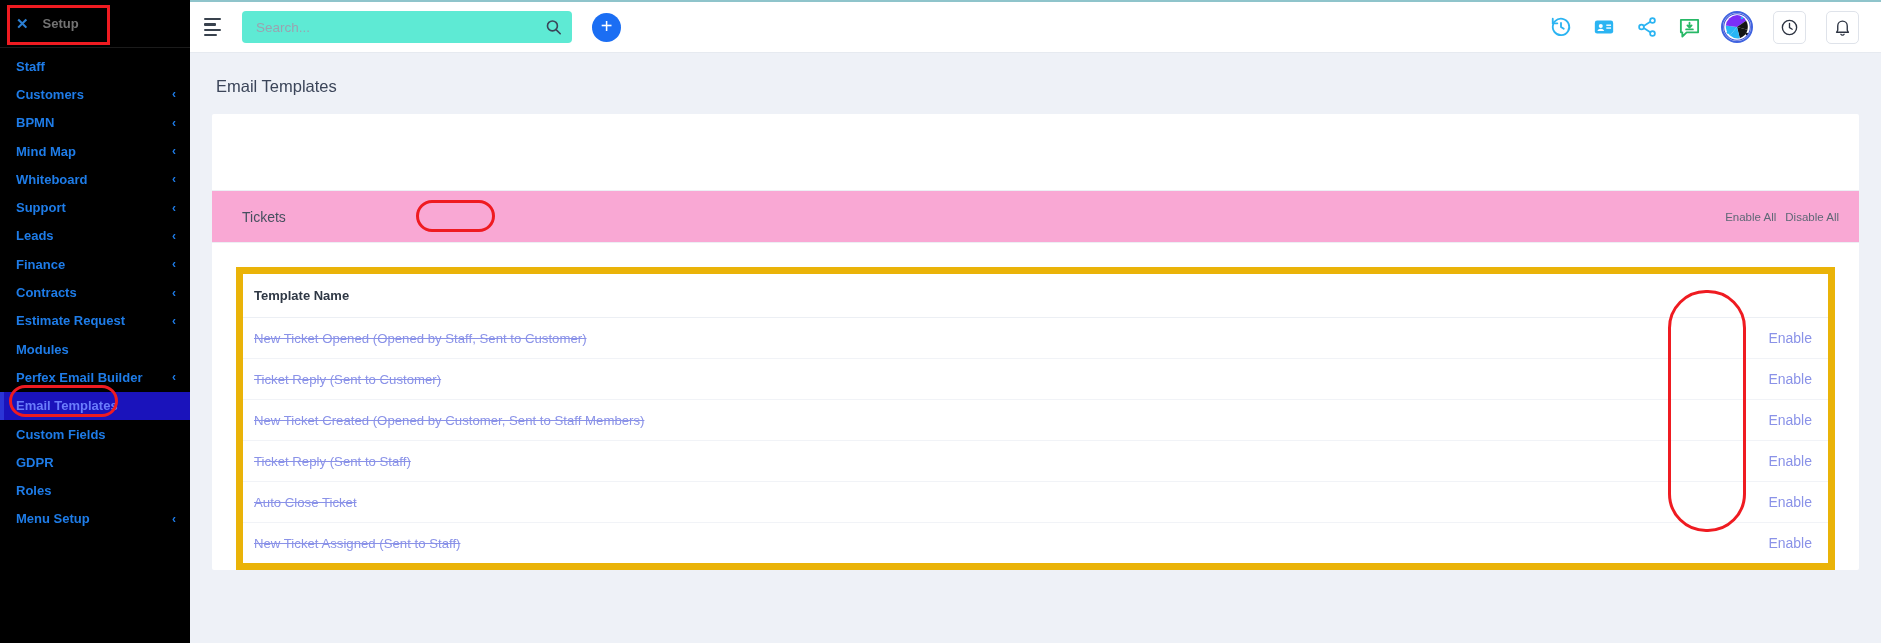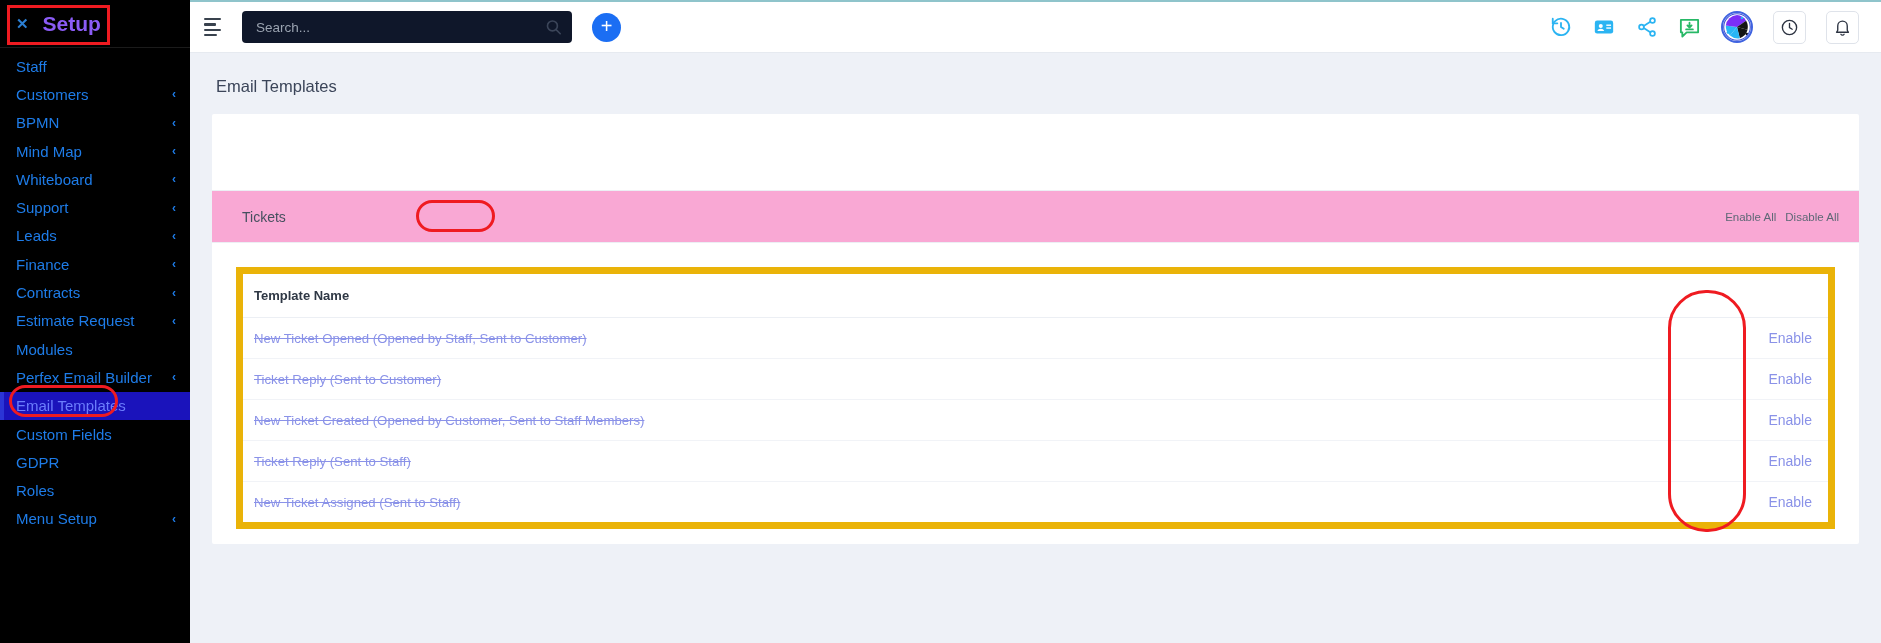--- a/index.html
+++ b/index.html
@@ -15,28 +15,28 @@
   .sidebar {
     width: 190px; height: 643px; background: #000000;
     flex: 0 0 190px; position: relative; overflow: hidden;
   }
   .setup-head {
     height: 48px; display: flex; align-items: center;
     padding-left: 16px; gap: 14px;
     border-bottom: 1px solid #1b1b1b;
   }
   .setup-x { color: #2b7fd4; font-size: 15px; font-weight: bold; line-height: 1; }
-  .setup-title { color: #8b5cf6; font-size: 21px; font-weight: bold; }
+  .setup-title { color: #737373; font-size: 13px; font-weight: bold; }
 
   .nav-list { padding-top: 4px; }
   .nav-item {
     height: 28.3px; display: flex; align-items: center;
     padding: 0 14px 0 16px; position: relative; cursor: pointer;
   }
-  .nav-item .lbl { color: #1e7ce8; font-size: 15px; font-weight: normal; white-space: nowrap; }
+  .nav-item .lbl { color: #1e7ce8; font-size: 13px; font-weight: bold; white-space: nowrap; }
   .nav-item.active { background: #1a13bb; }
   .nav-item.active .lbl { color: #6b7dfc; }
   .nav-item.active::before {
     content: ""; position: absolute; left: 0; top: 0; bottom: 0;
     width: 4px; background: #2b35d6;
   }
   .chev {
     margin-left: auto; color: #1e7ce8; font-size: 12px;
     font-weight: bold; line-height: 1;
   }
@@ -53,21 +53,21 @@
     justify-content: center; gap: 3px; cursor: pointer; margin-right: 14px; }
   .hamburger i { display: block; height: 2.4px; background: #39424e; border-radius: 1px; }
   .hamburger i:nth-child(1){ width: 17px; }
   .hamburger i:nth-child(2){ width: 12px; }
   .hamburger i:nth-child(3){ width: 17px; }
   .hamburger i:nth-child(4){ width: 13px; }
 
   .searchwrap { position: relative; width: 330px; height: 32px; }
   .searchbox {
     width: 100%; height: 32px; border: none; outline: none;
-    background: #0f172a; border-radius: 4px;
+    background: #5eead4; border-radius: 4px;
     padding: 0 36px 0 14px; font-size: 13.5px; color: #6b7280;
     font-family: "Liberation Sans", sans-serif;
   }
   .searchbox::placeholder { color: #9aa3b0; }
   .search-icon {
     position: absolute; right: 10px; top: 50%; transform: translateY(-50%);
     width: 17px; height: 17px; cursor: pointer;
   }
   .plus-btn {
     width: 29px; height: 29px; border-radius: 50%; background: #1b6ef3;
@@ -329,20 +329,24 @@
               </tr>
               <tr>
                 <td class="name"><a>New Ticket Created (Opened by Customer, Sent to Staff Members)</a></td>
                 <td class="act"><a>Enable</a></td>
               </tr>
               <tr>
                 <td class="name"><a>Ticket Reply (Sent to Staff)</a></td>
                 <td class="act"><a>Enable</a></td>
               </tr>
               <tr>
+                <td class="name"><a>Auto Close Ticket</a></td>
+                <td class="act"><a>Enable</a></td>
+              </tr>
+              <tr>
                 <td class="name"><a>New Ticket Assigned (Sent to Staff)</a></td>
                 <td class="act"><a>Enable</a></td>
               </tr>
             </tbody>
         </table>
       </div>
     </div>
 
     <div class="anno" id="anno-tickets"></div>
     <div class="anno" id="anno-enable"></div>

